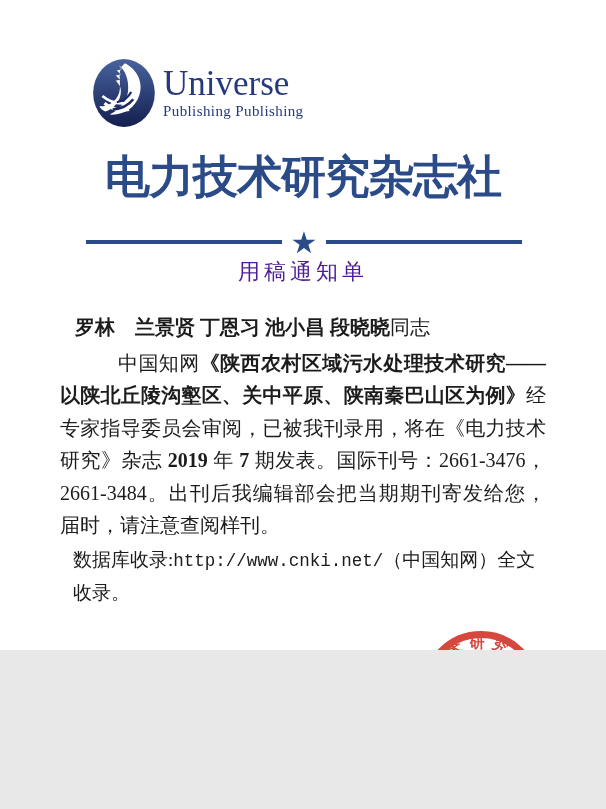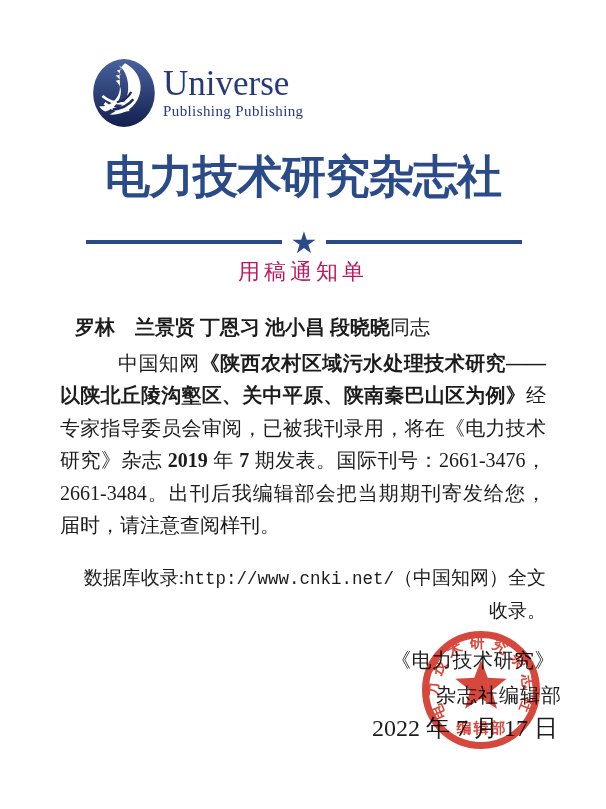--- a/index.html
+++ b/index.html
@@ -1,41 +1,41 @@
 <!DOCTYPE html>
 <html><head>
 <meta charset="utf-8">
 <style>
   html,body{margin:0;padding:0;background:#e8e8e8;}
   #page{
-    position:relative;width:606px;height:809px;margin:0 auto;background:#ffffff;
+    position:relative;width:606px;height:650px;margin:0 auto;background:#ffffff;
     overflow:hidden;font-family:"Liberation Serif","DejaVu Serif",serif;color:#1c1c1c;
   }
   
   .logo{position:absolute;left:92px;top:56px;display:flex;align-items:center;}
   .logo-mark{width:66px;height:74px;flex:0 0 auto;}
   .logo-text{margin-left:5px;color:#26397e;}
   .logo-name{font-size:35px;line-height:1.05;font-family:"Liberation Serif","DejaVu Serif",serif;}
   .logo-sub{font-size:15px;letter-spacing:.4px;margin-top:1px;}
   
   .org-title{
     position:absolute;top:147px;left:0;width:100%;text-align:center;
     font-family:"Liberation Sans","DejaVu Sans",sans-serif;font-weight:700;
     font-size:45px;color:#2a4a88;letter-spacing:-1px;
   }
   .divider{position:absolute;top:226px;left:86px;width:436px;height:32px;display:flex;align-items:center;}
   .divider .line{flex:1;height:4px;background:#2a4a88;}
   .divider .star{color:#2a4a88;font-size:30px;line-height:1;margin:0 9px;transform:translateY(1px);}
   .doc-title{position:absolute;top:257px;left:0;width:100%;text-align:center;
-    font-size:22px;color:#be185d;letter-spacing:4px;}
+    font-size:22px;color:#4c1d95;letter-spacing:4px;}
   
   .body-block{position:absolute;left:60px;top:311px;width:486px;font-size:20px;line-height:32.5px;}
   .recipient{margin-left:15px;}
   .para{text-align:justify;text-indent:58px;margin-top:3px;}
-  .db-line{margin-left:13px;margin-top:20px;font-size:19px;text-align:right;}
+  .db-line{margin-left:13px;margin-top:2px;font-size:19px;}
   .b{font-weight:700;}
   .u{text-underline-offset:4px;text-decoration-thickness:1.5px;}
   .m{font-family:"Liberation Mono","DejaVu Sans Mono",monospace;font-size:17.5px;}
   
   .sig-journal{position:absolute;left:391px;top:647px;font-size:20px;letter-spacing:0.5px;}
   .sig-dept{position:absolute;left:436px;top:682px;font-size:20px;letter-spacing:1px;}
   .sig-date{position:absolute;left:372px;top:712px;font-size:24px;}
   
   .stamp{position:absolute;left:416px;top:625px;width:130px;height:130px;
     mix-blend-mode:multiply;opacity:.9;}

